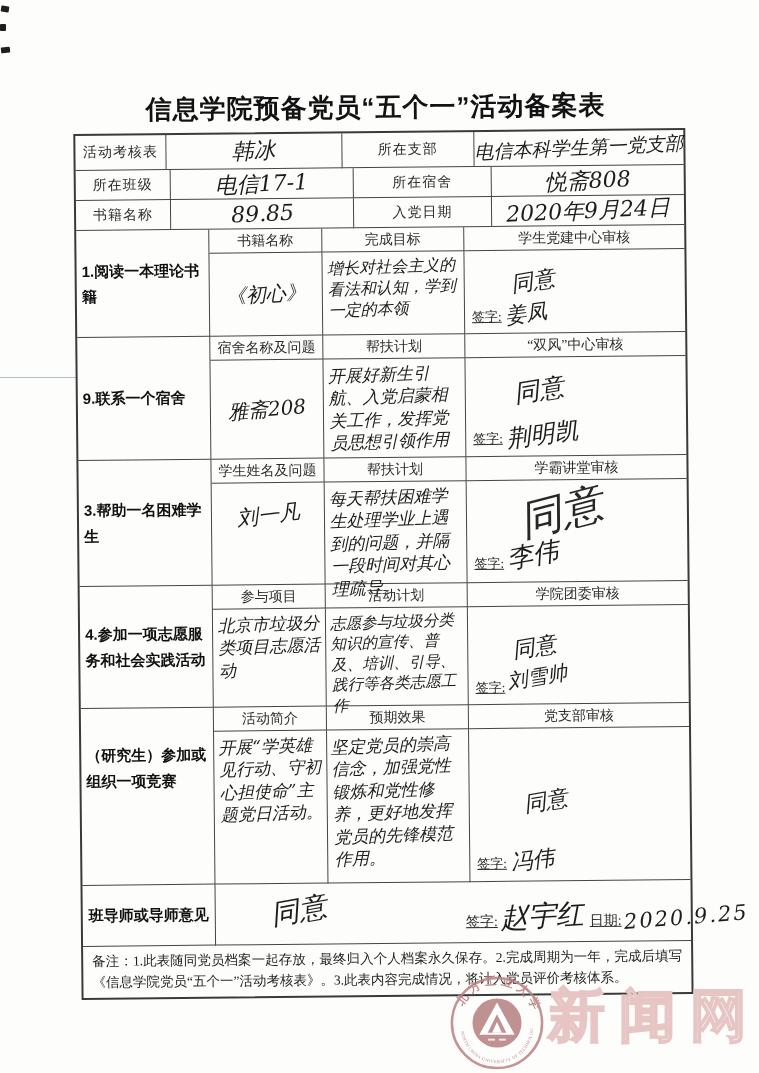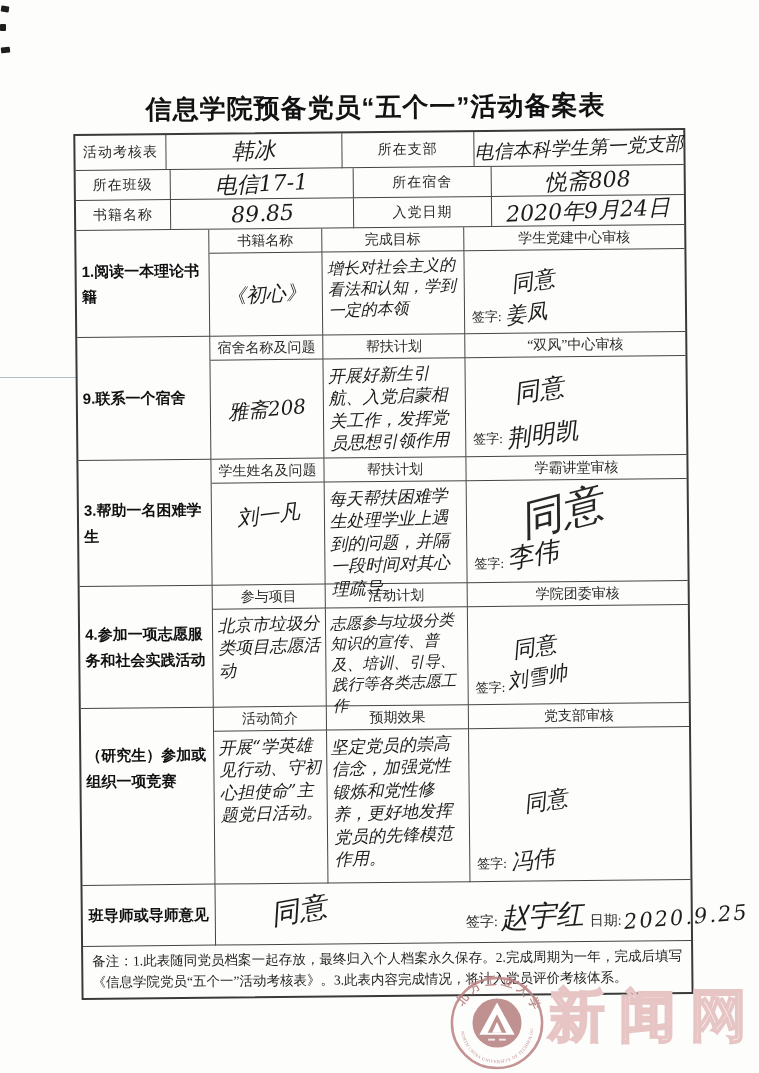--- a/index.html
+++ b/index.html
@@ -51,21 +51,21 @@
   .v-big{font-size:22px;transform:rotate(-2deg);white-space:nowrap;}
   .v-branch{font-size:19px;transform:rotate(-2deg);white-space:nowrap;overflow:visible;}
   .body-text{display:block;font-size:16px;line-height:1.32;padding:4px 3px 2px 5px;
              transform:rotate(-1.5deg);}
   .review{position:relative;overflow:visible;}
   .approval{position:absolute;font-size:22px;transform:rotate(-9deg);}
   .ap1{left:46px;top:16px;} .ap2{left:48px;top:16px;font-size:25px;}
   .ap3{left:52px;top:4px;font-size:42px;transform:rotate(-14deg);opacity:.95;}
   .ap4{left:44px;top:26px;} .ap5{left:54px;top:58px;}
   .signline{position:absolute;left:7px;bottom:5px;white-space:nowrap;}
-  .signlabel{font-size:13px;color:#2c2c2c;}
+  .signlabel{font-size:13px;color:#2c2c2c;text-decoration:underline;}
   .signature{font-size:21px;display:inline-block;transform:rotate(-7deg);margin-left:3px;}
   .sg2{font-size:24px;} .sg3{font-size:26px;transform:rotate(-10deg) translateY(-4px);}
   .sg4{font-size:20px;transform:rotate(-9deg) translateY(-8px);}
   .sg5{font-size:22px;}
 
   
   .mentor-row{height:61px;}
   .mentor-label{width:133px;display:flex;align-items:center;justify-content:center;
                 font-family:"Liberation Sans","DejaVu Sans",sans-serif;font-weight:bold;
                 font-size:15px;color:#101010;}

